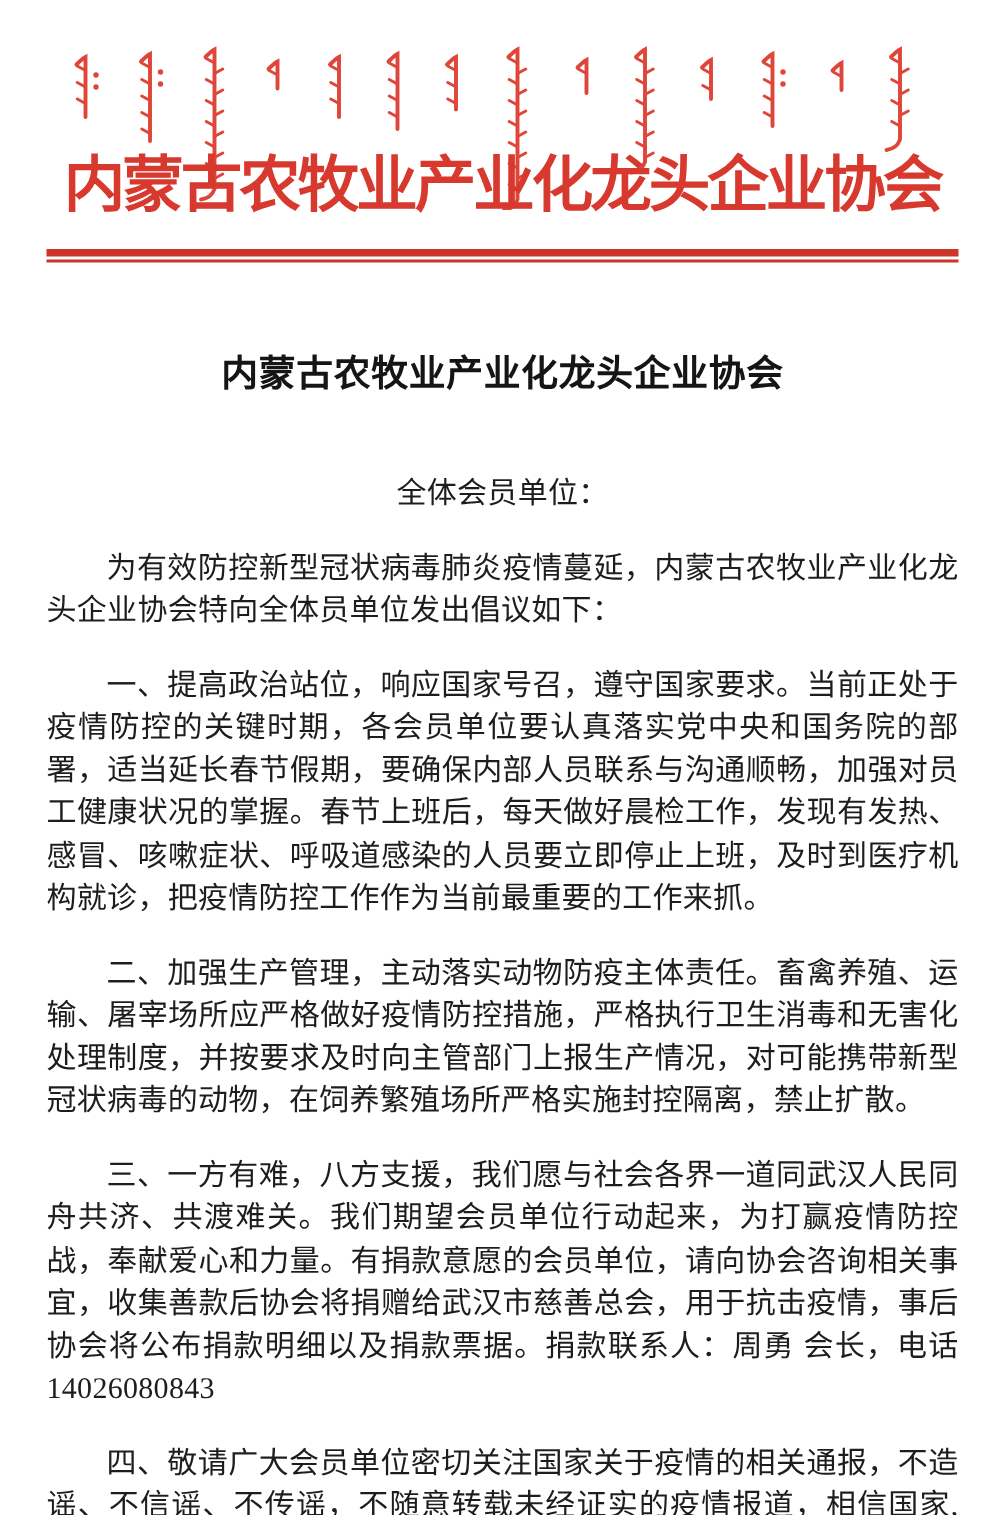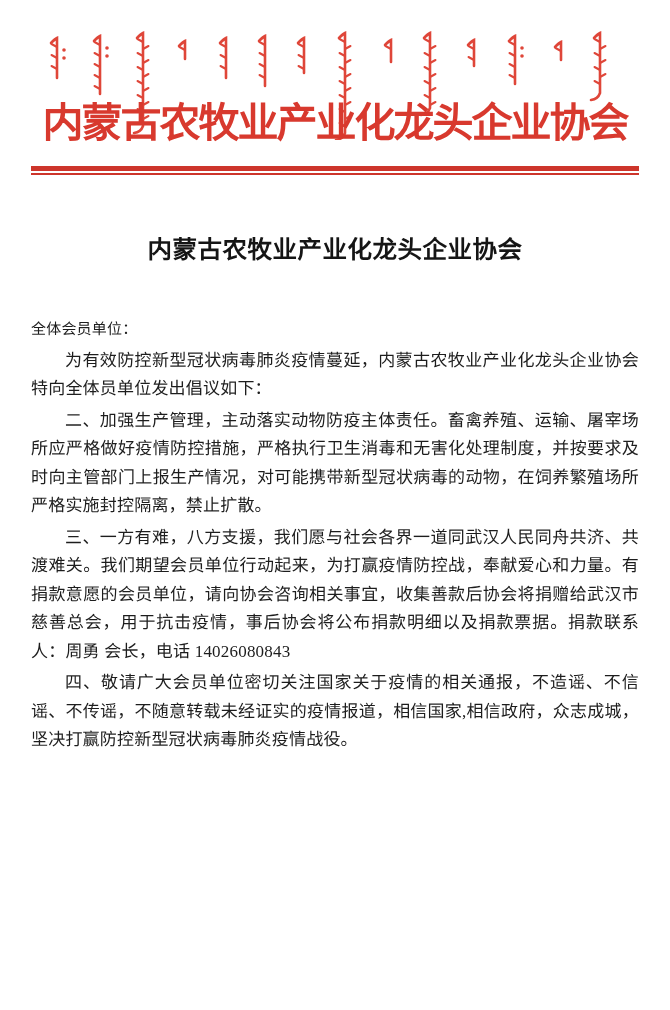--- a/index.html
+++ b/index.html
@@ -30,24 +30,24 @@
   .rule .thick{height:4.5px;background:var(--rule-red);}
   .rule .thin{margin-top:2.5px;height:2px;background:var(--rule-red);}
   
   .doc{position:absolute;top:231px;left:31px;width:608px;}
   .doc-title{
     margin:0;text-align:center;font-weight:bold;color:#151515;
     font-size:24.5px;line-height:38px;letter-spacing:0.5px;
   }
   .doc-title span{display:block;}
   .salutation{
-    margin:46px 0 0 0;font-size:15px;line-height:28.5px;letter-spacing:0.2px;
+    margin:46px 0 0 0;font-size:20px;line-height:28.5px;letter-spacing:0.2px;text-align:center;
   }
   .para{
-    margin:3px 0 0 0;font-size:17px;line-height:28.5px;letter-spacing:0.2px;
+    margin:21px 0 0 0;font-size:20px;line-height:28.5px;letter-spacing:0.2px;
     text-align:justify;text-indent:2em;
   }
 </style>
 </head>
 <body>
 
 <div class="page">
 
   <header class="letterhead">
     <svg class="mongolian" viewBox="0 0 580 110" aria-hidden="true">
@@ -176,19 +176,20 @@
     </div>
   </header>
 
   <main class="doc">
     <h1 class="doc-title">
       <span>内蒙古农牧业产业化龙头企业协会</span>
     </h1>
     <p class="salutation">全体会员单位：</p>
     <div id="paragraphs">
         <p class="para">为有效防控新型冠状病毒肺炎疫情蔓延，内蒙古农牧业产业化龙头企业协会特向全体员单位发出倡议如下：</p>
+        <p class="para">一、提高政治站位，响应国家号召，遵守国家要求。当前正处于疫情防控的关键时期，各会员单位要认真落实党中央和国务院的部署，适当延长春节假期，要确保内部人员联系与沟通顺畅，加强对员工健康状况的掌握。春节上班后，每天做好晨检工作，发现有发热、感冒、咳嗽症状、呼吸道感染的人员要立即停止上班，及时到医疗机构就诊，把疫情防控工作作为当前最重要的工作来抓。</p>
         <p class="para">二、加强生产管理，主动落实动物防疫主体责任。畜禽养殖、运输、屠宰场所应严格做好疫情防控措施，严格执行卫生消毒和无害化处理制度，并按要求及时向主管部门上报生产情况，对可能携带新型冠状病毒的动物，在饲养繁殖场所严格实施封控隔离，禁止扩散。</p>
         <p class="para">三、一方有难，八方支援，我们愿与社会各界一道同武汉人民同舟共济、共渡难关。我们期望会员单位行动起来，为打赢疫情防控战，奉献爱心和力量。有捐款意愿的会员单位，请向协会咨询相关事宜，收集善款后协会将捐赠给武汉市慈善总会，用于抗击疫情，事后协会将公布捐款明细以及捐款票据。捐款联系人：周勇 会长，电话 14026080843</p>
         <p class="para">四、敬请广大会员单位密切关注国家关于疫情的相关通报，不造谣、不信谣、不传谣，不随意转载未经证实的疫情报道，相信国家,相信政府，众志成城，坚决打赢防控新型冠状病毒肺炎疫情战役。</p>
       </div>
   </main>
 
 </div>
 
 </body></html>

